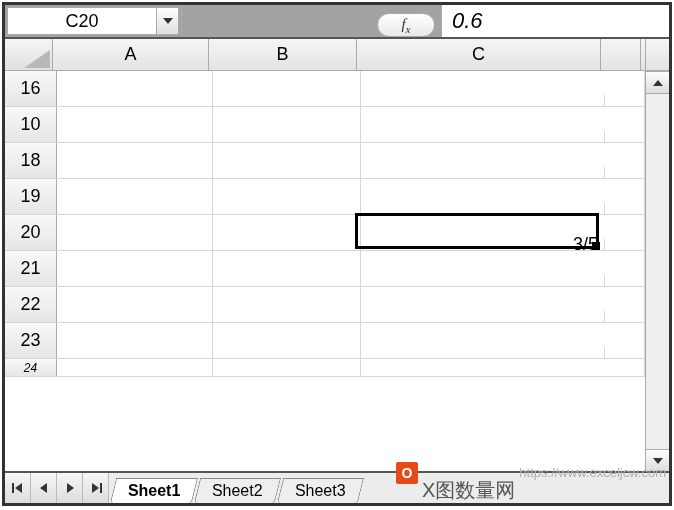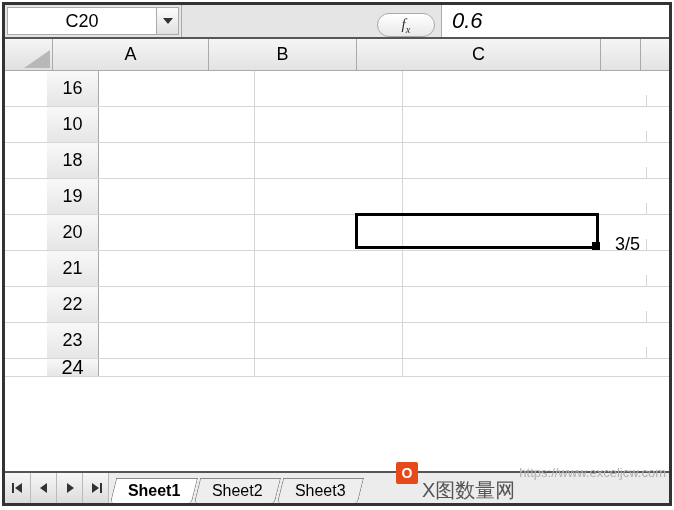--- a/index.html
+++ b/index.html
@@ -18,21 +18,21 @@
   display: flex;
   flex-direction: column;
 }
 
 
 .formula-bar {
   height: 34px;
   border-bottom: 2px solid #555;
   display: flex;
   align-items: stretch;
-  background: #e5e5e5;
+  background: #a3a3a3;
 }
 .name-box-wrap {
   display: flex;
   align-items: stretch;
   border-right: 1px solid #aaa;
 }
 .name-box {
   width: 150px;
   display: flex;
   align-items: center;
@@ -139,36 +139,35 @@
   border-bottom: 1px solid #d6d6d6;
 }
 .row-h {
   width: 52px;
   border-right: 1px solid #aaa;
   background: linear-gradient(#f8f8f8,#e6e6e6);
   display: flex;
   align-items: center;
   justify-content: center;
   font-size: 18px;
-  margin-left: 42px;
 }
 .cell {
   border-right: 1px solid #d6d6d6;
   display: flex;
   align-items: center;
   padding: 0 6px;
   font-size: 18px;
 }
 .cell.a { width: 156px; }
 .cell.b { width: 148px; }
 .cell.c { width: 244px; justify-content: flex-end; margin-top: 24px; }
 .cell.d { width: 40px; }
 
 .row.half { height: 18px; }
-.row.half .row-h { font-size: 20px; }
+.row.half .row-h { font-size: 12px; font-style: italic; }
 
 .sel-box {
   position: absolute;
   border: 3px solid #000;
   pointer-events: none;
 }
 .sel-handle {
   position: absolute;
   width: 8px; height: 8px;
   background: #000;

